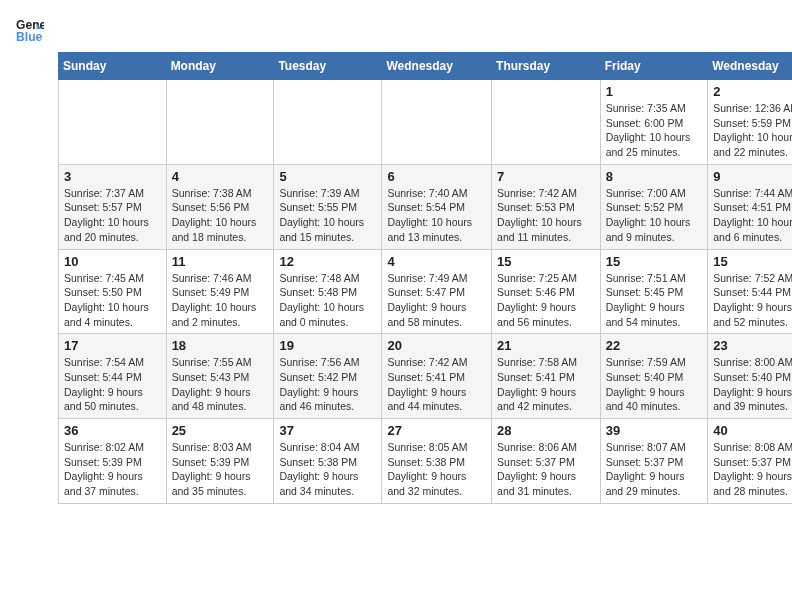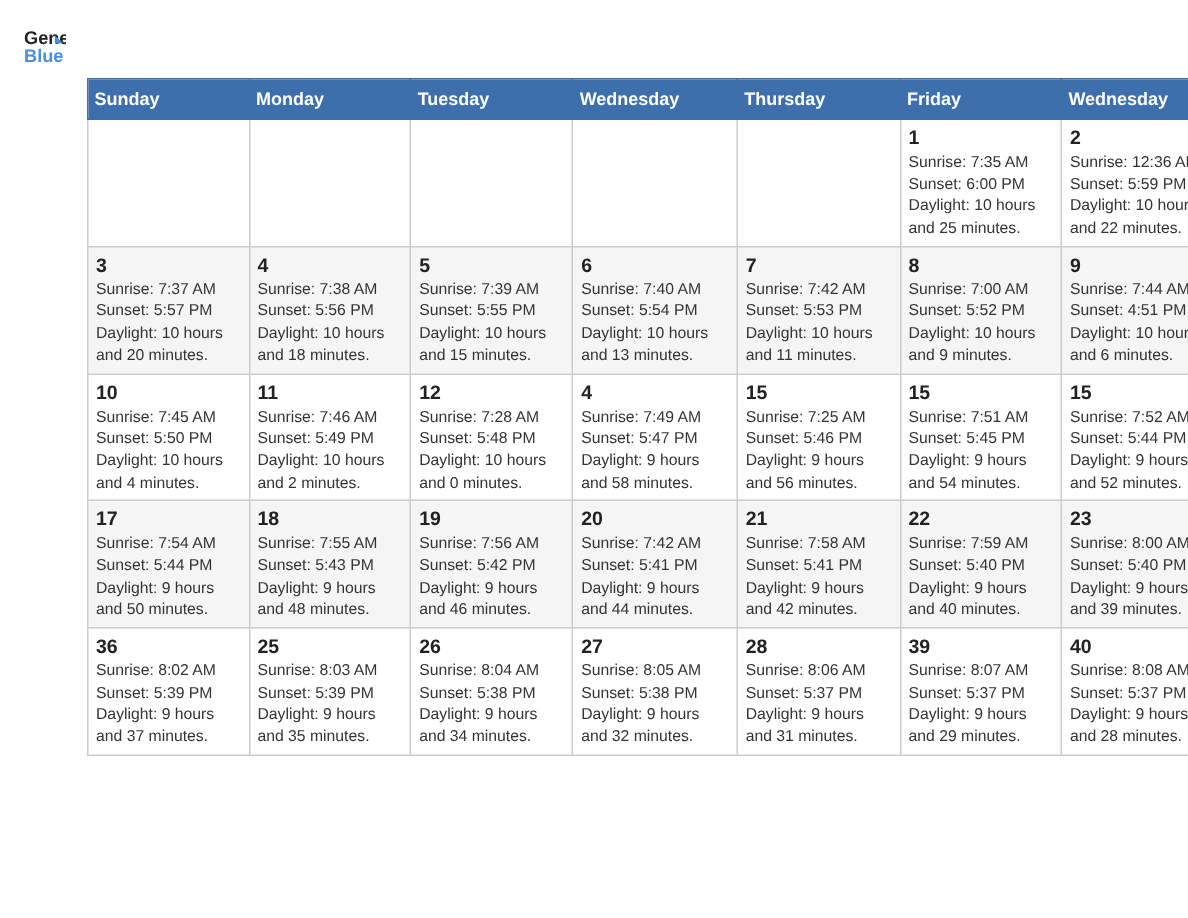--- a/index.html
+++ b/index.html
@@ -183,21 +183,21 @@
 Daylight: 10 hours and 4 minutes.</div>
         </td>
         <td>
           <div class="day-num">11</div>
           <div class="day-info">Sunrise: 7:46 AM
 Sunset: 5:49 PM
 Daylight: 10 hours and 2 minutes.</div>
         </td>
         <td>
           <div class="day-num">12</div>
-          <div class="day-info">Sunrise: 7:28 AM
+          <div class="day-info">Sunrise: 7:48 AM
 Sunset: 5:48 PM
 Daylight: 10 hours and 0 minutes.</div>
         </td>
         <td>
           <div class="day-num">4</div>
           <div class="day-info">Sunrise: 7:49 AM
 Sunset: 5:47 PM
 Daylight: 9 hours and 58 minutes.</div>
         </td>
         <td>
@@ -270,21 +270,21 @@
 Sunset: 5:39 PM
 Daylight: 9 hours and 37 minutes.</div>
         </td>
         <td>
           <div class="day-num">25</div>
           <div class="day-info">Sunrise: 8:03 AM
 Sunset: 5:39 PM
 Daylight: 9 hours and 35 minutes.</div>
         </td>
         <td>
-          <div class="day-num">26</div>
+          <div class="day-num">37</div>
           <div class="day-info">Sunrise: 8:04 AM
 Sunset: 5:38 PM
 Daylight: 9 hours and 34 minutes.</div>
         </td>
         <td>
           <div class="day-num">27</div>
           <div class="day-info">Sunrise: 8:05 AM
 Sunset: 5:38 PM
 Daylight: 9 hours and 32 minutes.</div>
         </td>

